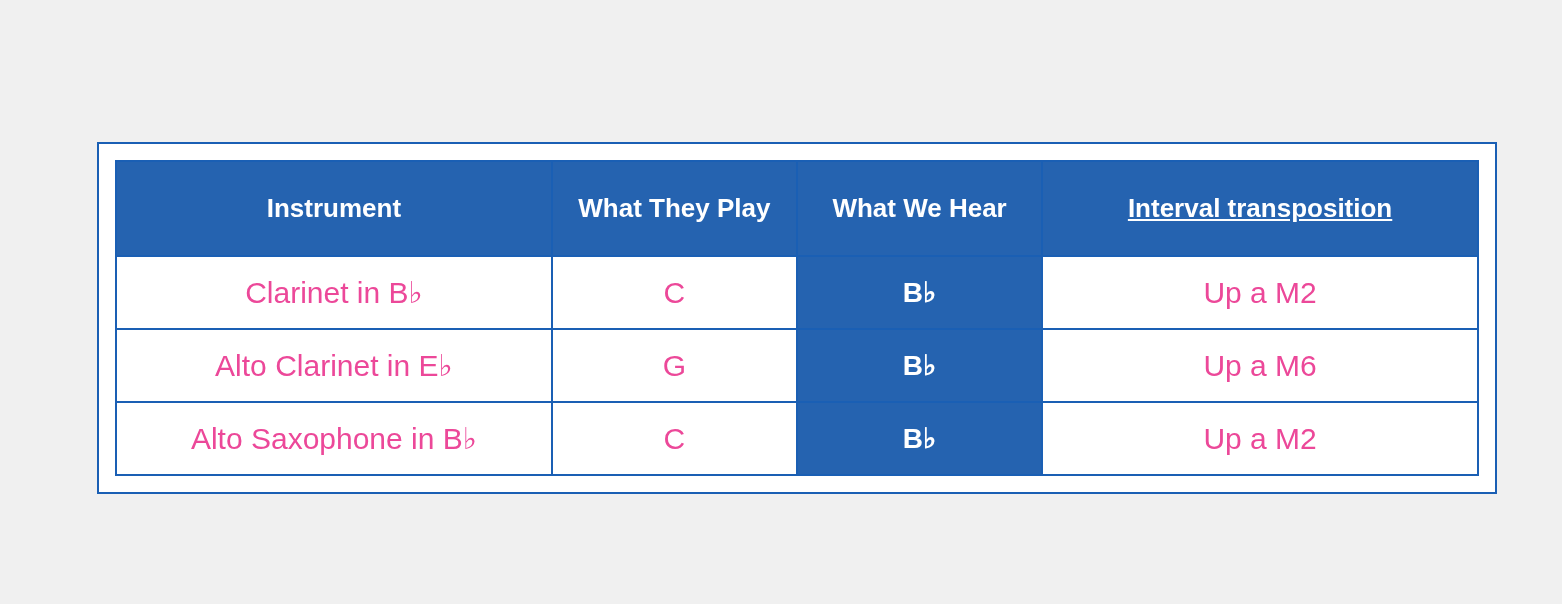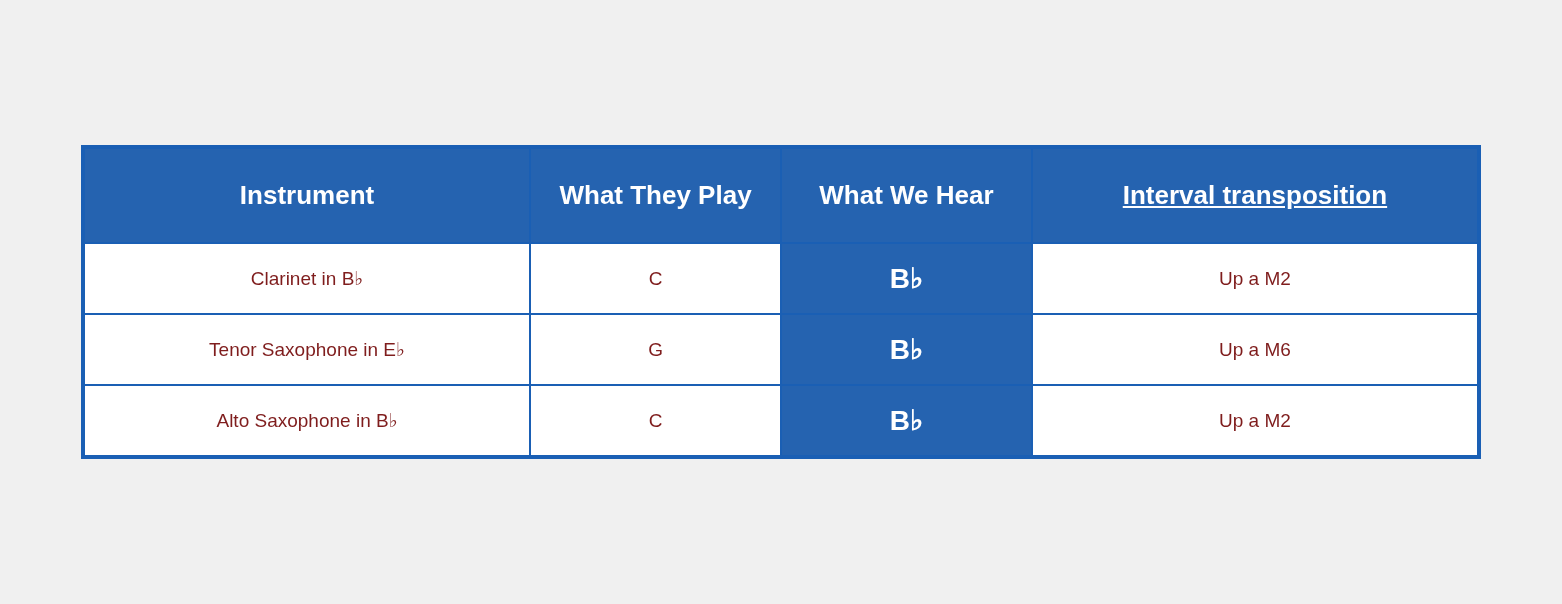--- a/index.html
+++ b/index.html
@@ -1,18 +1,18 @@
 <!DOCTYPE html>
 <html><head>
   <meta charset="utf-8">
   <style>
     * {
       box-sizing: border-box;
       margin: 0;
-      padding: 0;
+      padding: 16px;
     }
 
     body {
       background: #f0f0f0;
       display: flex;
       justify-content: center;
       align-items: center;
       min-height: 604px;
       width: 1562px;
       font-family: 'Arial', sans-serif;
@@ -42,22 +42,22 @@
       background-color: #2563b0;
       color: white;
       font-size: 26px;
       font-weight: bold;
       font-family: 'Arial Black', Arial, sans-serif;
       padding: 30px 16px;
       line-height: 1.3;
     }
 
     tbody td {
-      font-size: 19px;
-      color: #7f1d1d;
+      font-size: 30px;
+      color: #ec4899;
       font-family: 'Arial', sans-serif;
       background: white;
     }
 
     tbody td.highlight {
       background-color: #2563b0;
       color: white;
       font-weight: bold;
       font-size: 28px;
     }
@@ -85,21 +85,21 @@
       </tr>
     </thead>
     <tbody id="table-body">
     <tr>
           <td>Clarinet in B♭</td>
           <td>C</td>
           <td class="highlight">B♭</td>
           <td>Up a M2</td>
         </tr>
         <tr>
-          <td>Tenor Saxophone in E♭</td>
+          <td>Alto Clarinet in E♭</td>
           <td>G</td>
           <td class="highlight">B♭</td>
           <td>Up a M6</td>
         </tr>
         <tr>
           <td>Alto Saxophone in B♭</td>
           <td>C</td>
           <td class="highlight">B♭</td>
           <td>Up a M2</td>
         </tr>

